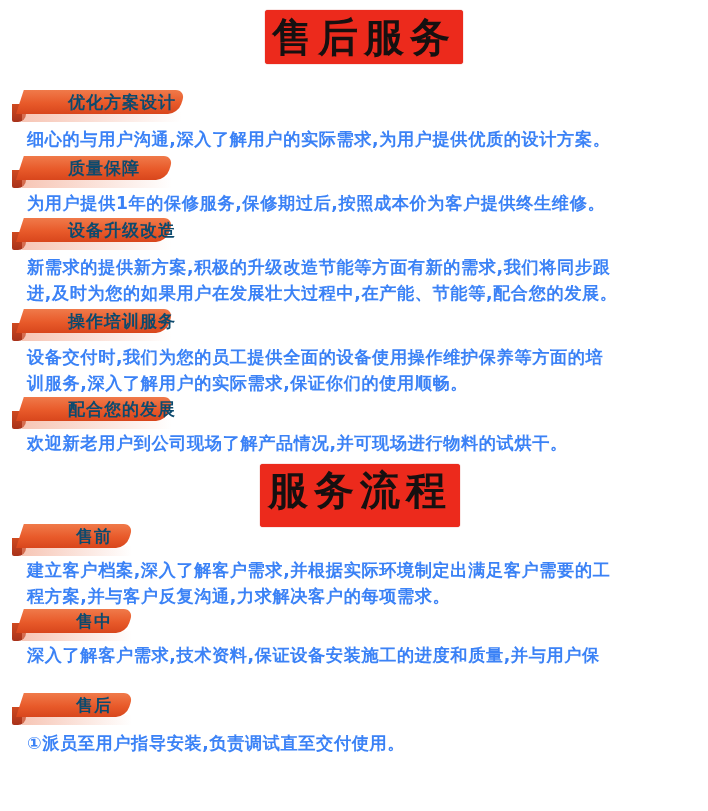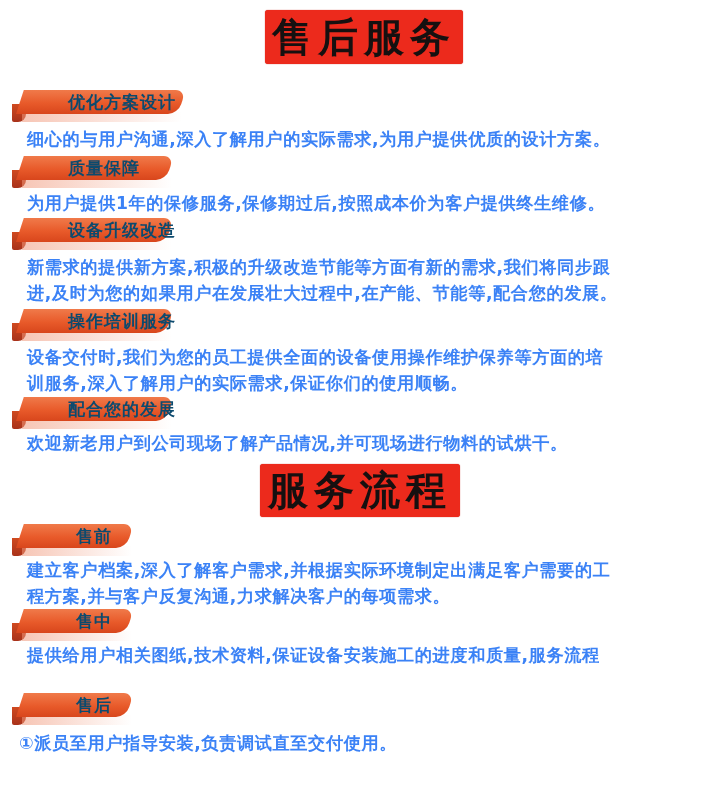--- a/index.html
+++ b/index.html
@@ -15,21 +15,21 @@
       background: #ec2a1c;
       border-radius: 3px;
       color: #161010;
       font-weight: bold;
       font-size: 40px;
       letter-spacing: 6px;
       text-align: center;
       box-shadow: 0 0 1px #c21a10;
     }
     #banner1 { left: 265px; top: 10px; width: 198px; height: 54px; line-height: 54px; }
-    #banner2 { left: 260px; top: 464px; width: 200px; height: 53px; line-height: 53px; }
+    #banner2 { left: 260px; top: 464px; width: 200px; height: 63px; line-height: 53px; }
 
     .ribbon {
       position: absolute;
       left: 10px;
       height: 26px;
     }
     .ribbon .tab {
       position: absolute; left: 6px; top: 0;
       height: 24px;
       background: linear-gradient(180deg, #f07a4a 0%, #e85a2a 55%, #d8461c 100%);
@@ -144,24 +144,24 @@
   <div>程方案,并与客户反复沟通,力求解决客户的每项需求。</div>
 </div>
 
 <div class="ribbon" style="top:609px;">
   <div class="tail"></div>
   <div class="fade" style="width:110px;"></div>
   <div class="tab" style="width:110px;"></div>
   <span class="label" style="left:30px;">售中</span>
 </div>
 <div class="para" style="top:642px;">
-  <div>提供给用户相关图纸,技术资料,保证设备安装施工的进度和质量,服务流程</div>
+  <div>深入了解客户需求,技术资料,保证设备安装施工的进度和质量,并与用户保</div>
 </div>
 
 <div class="ribbon" style="top:693px;">
   <div class="tail"></div>
   <div class="fade" style="width:110px;"></div>
   <div class="tab" style="width:110px;"></div>
   <span class="label" style="left:30px;">售后</span>
 </div>
-<div class="para" style="top:730px; left:19px;">
+<div class="para" style="top:730px; left:27px;">
   <div>①派员至用户指导安装,负责调试直至交付使用。</div>
 </div>
 
 </body></html>

